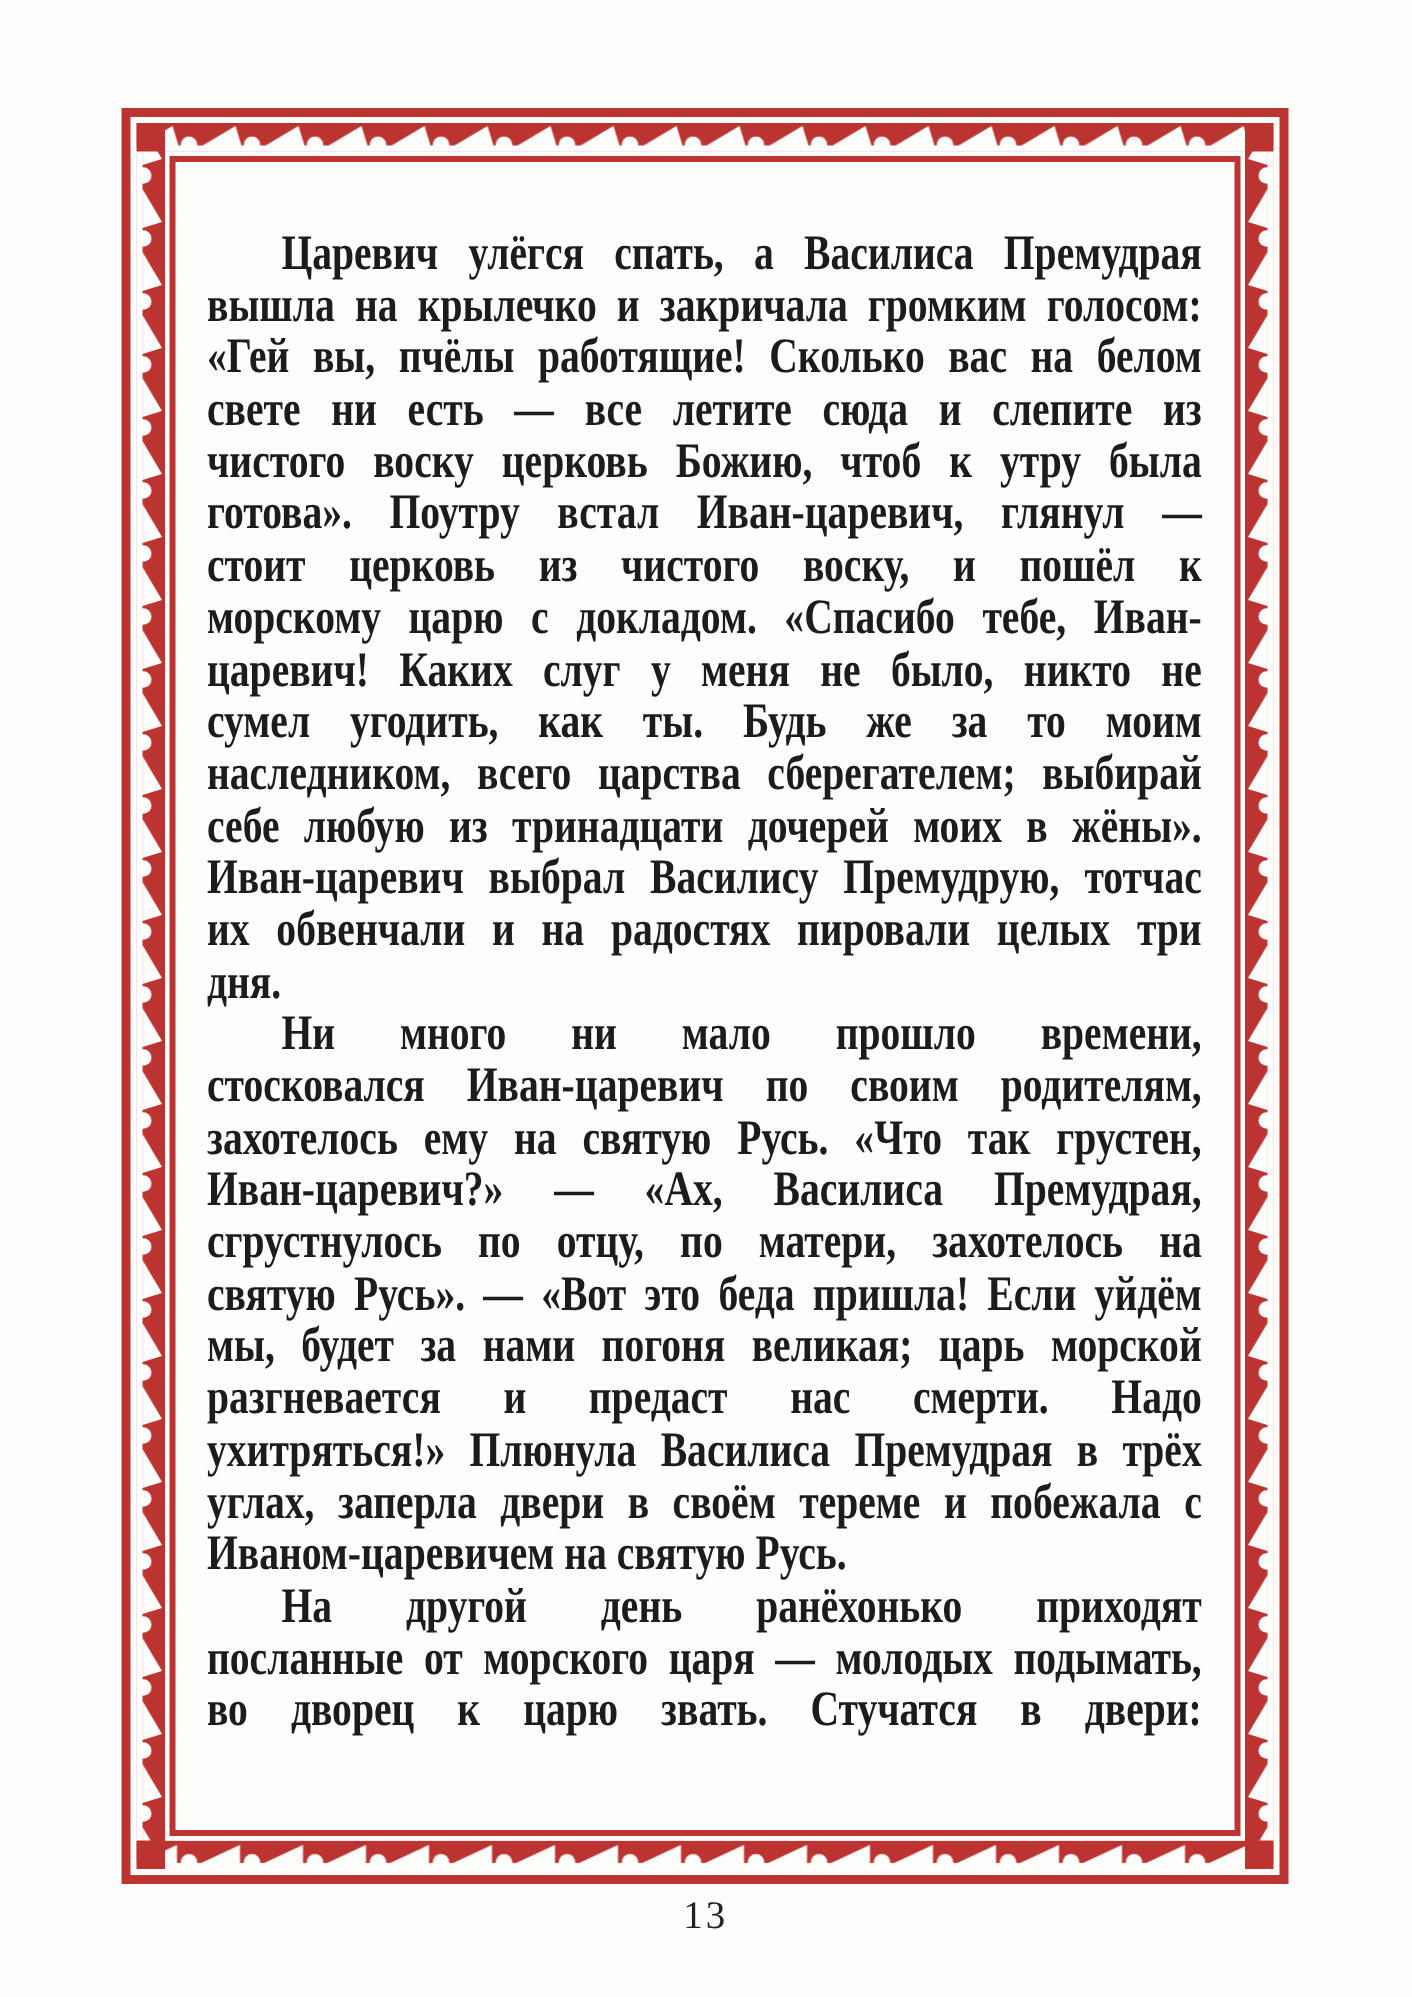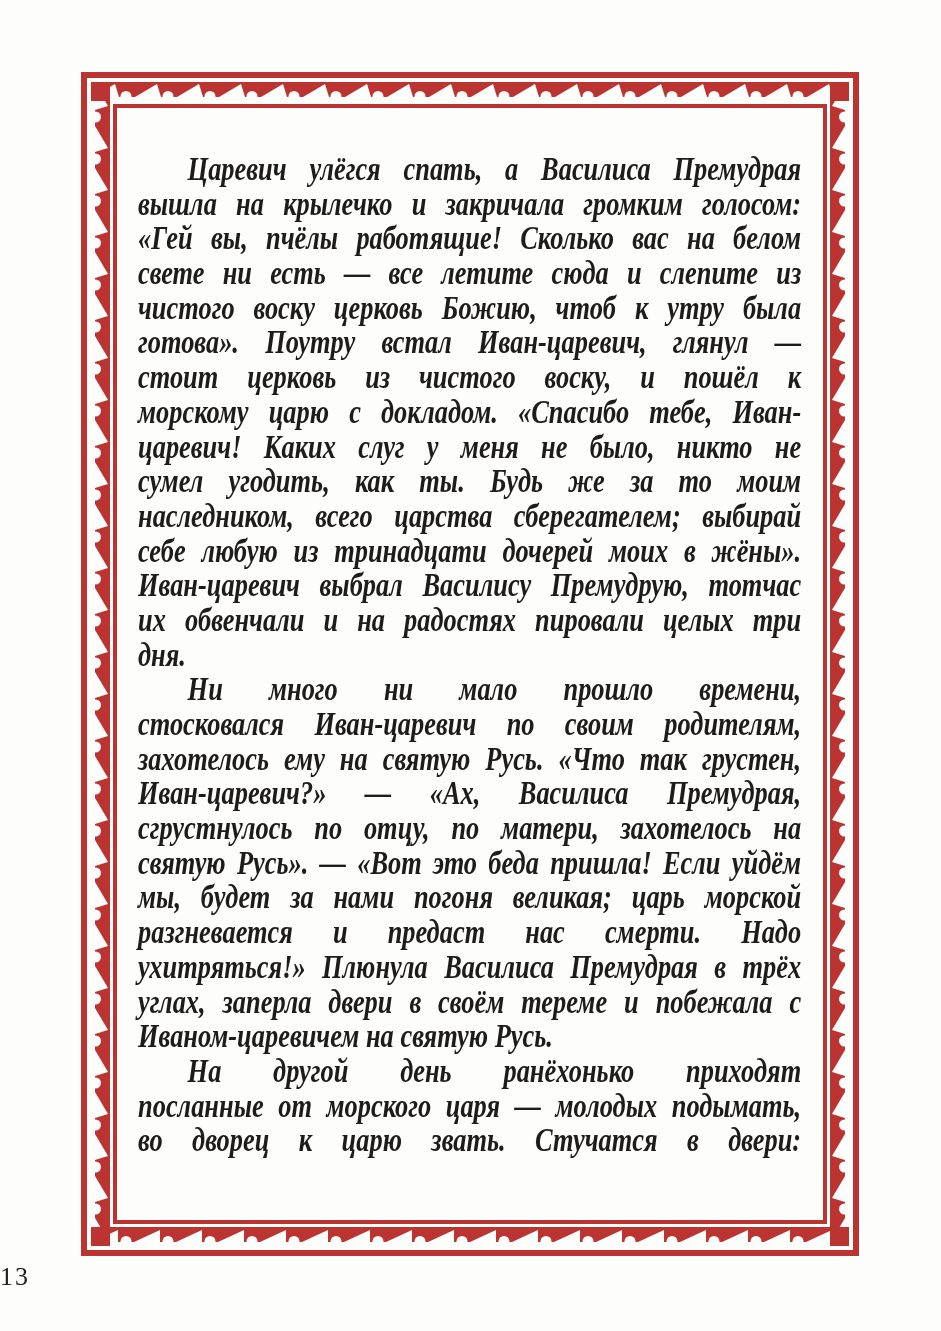--- a/index.html
+++ b/index.html
@@ -29,21 +29,21 @@
     position:absolute;left:113px;top:104px;width:714px;height:1120px;
     box-sizing:border-box;border:4px solid var(--red);
   }
   
   .story{
     position:absolute;left:138px;top:152px;width:663px;
     color:var(--ink);
     font-weight:700;
     font-size:33px;
   }
-  .para{margin:0;font-style:italic;}
+  .para{margin:0;}
   .tline{
     width:829px;
     height:34.7px;
     line-height:34.7px;
     transform:scaleX(0.8);
     transform-origin:0 0;
     white-space:nowrap;
   }
   .tline.just{
     display:flex;
@@ -51,21 +51,21 @@
     align-items:baseline;
   }
   .tline.indent{
     box-sizing:border-box;
     padding-left:62px;
   }
   .tline span{display:inline-block;}
   
   .page-number{
     position:absolute;left:0;top:1262px;width:941px;
-    text-align:left;
+    text-align:center;
     font-size:26px;font-weight:400;
     color:#23211f;
     letter-spacing:2px;
   }
 </style>
 </head>
 <body>
 
 <div class="frame-outer"></div>
 

